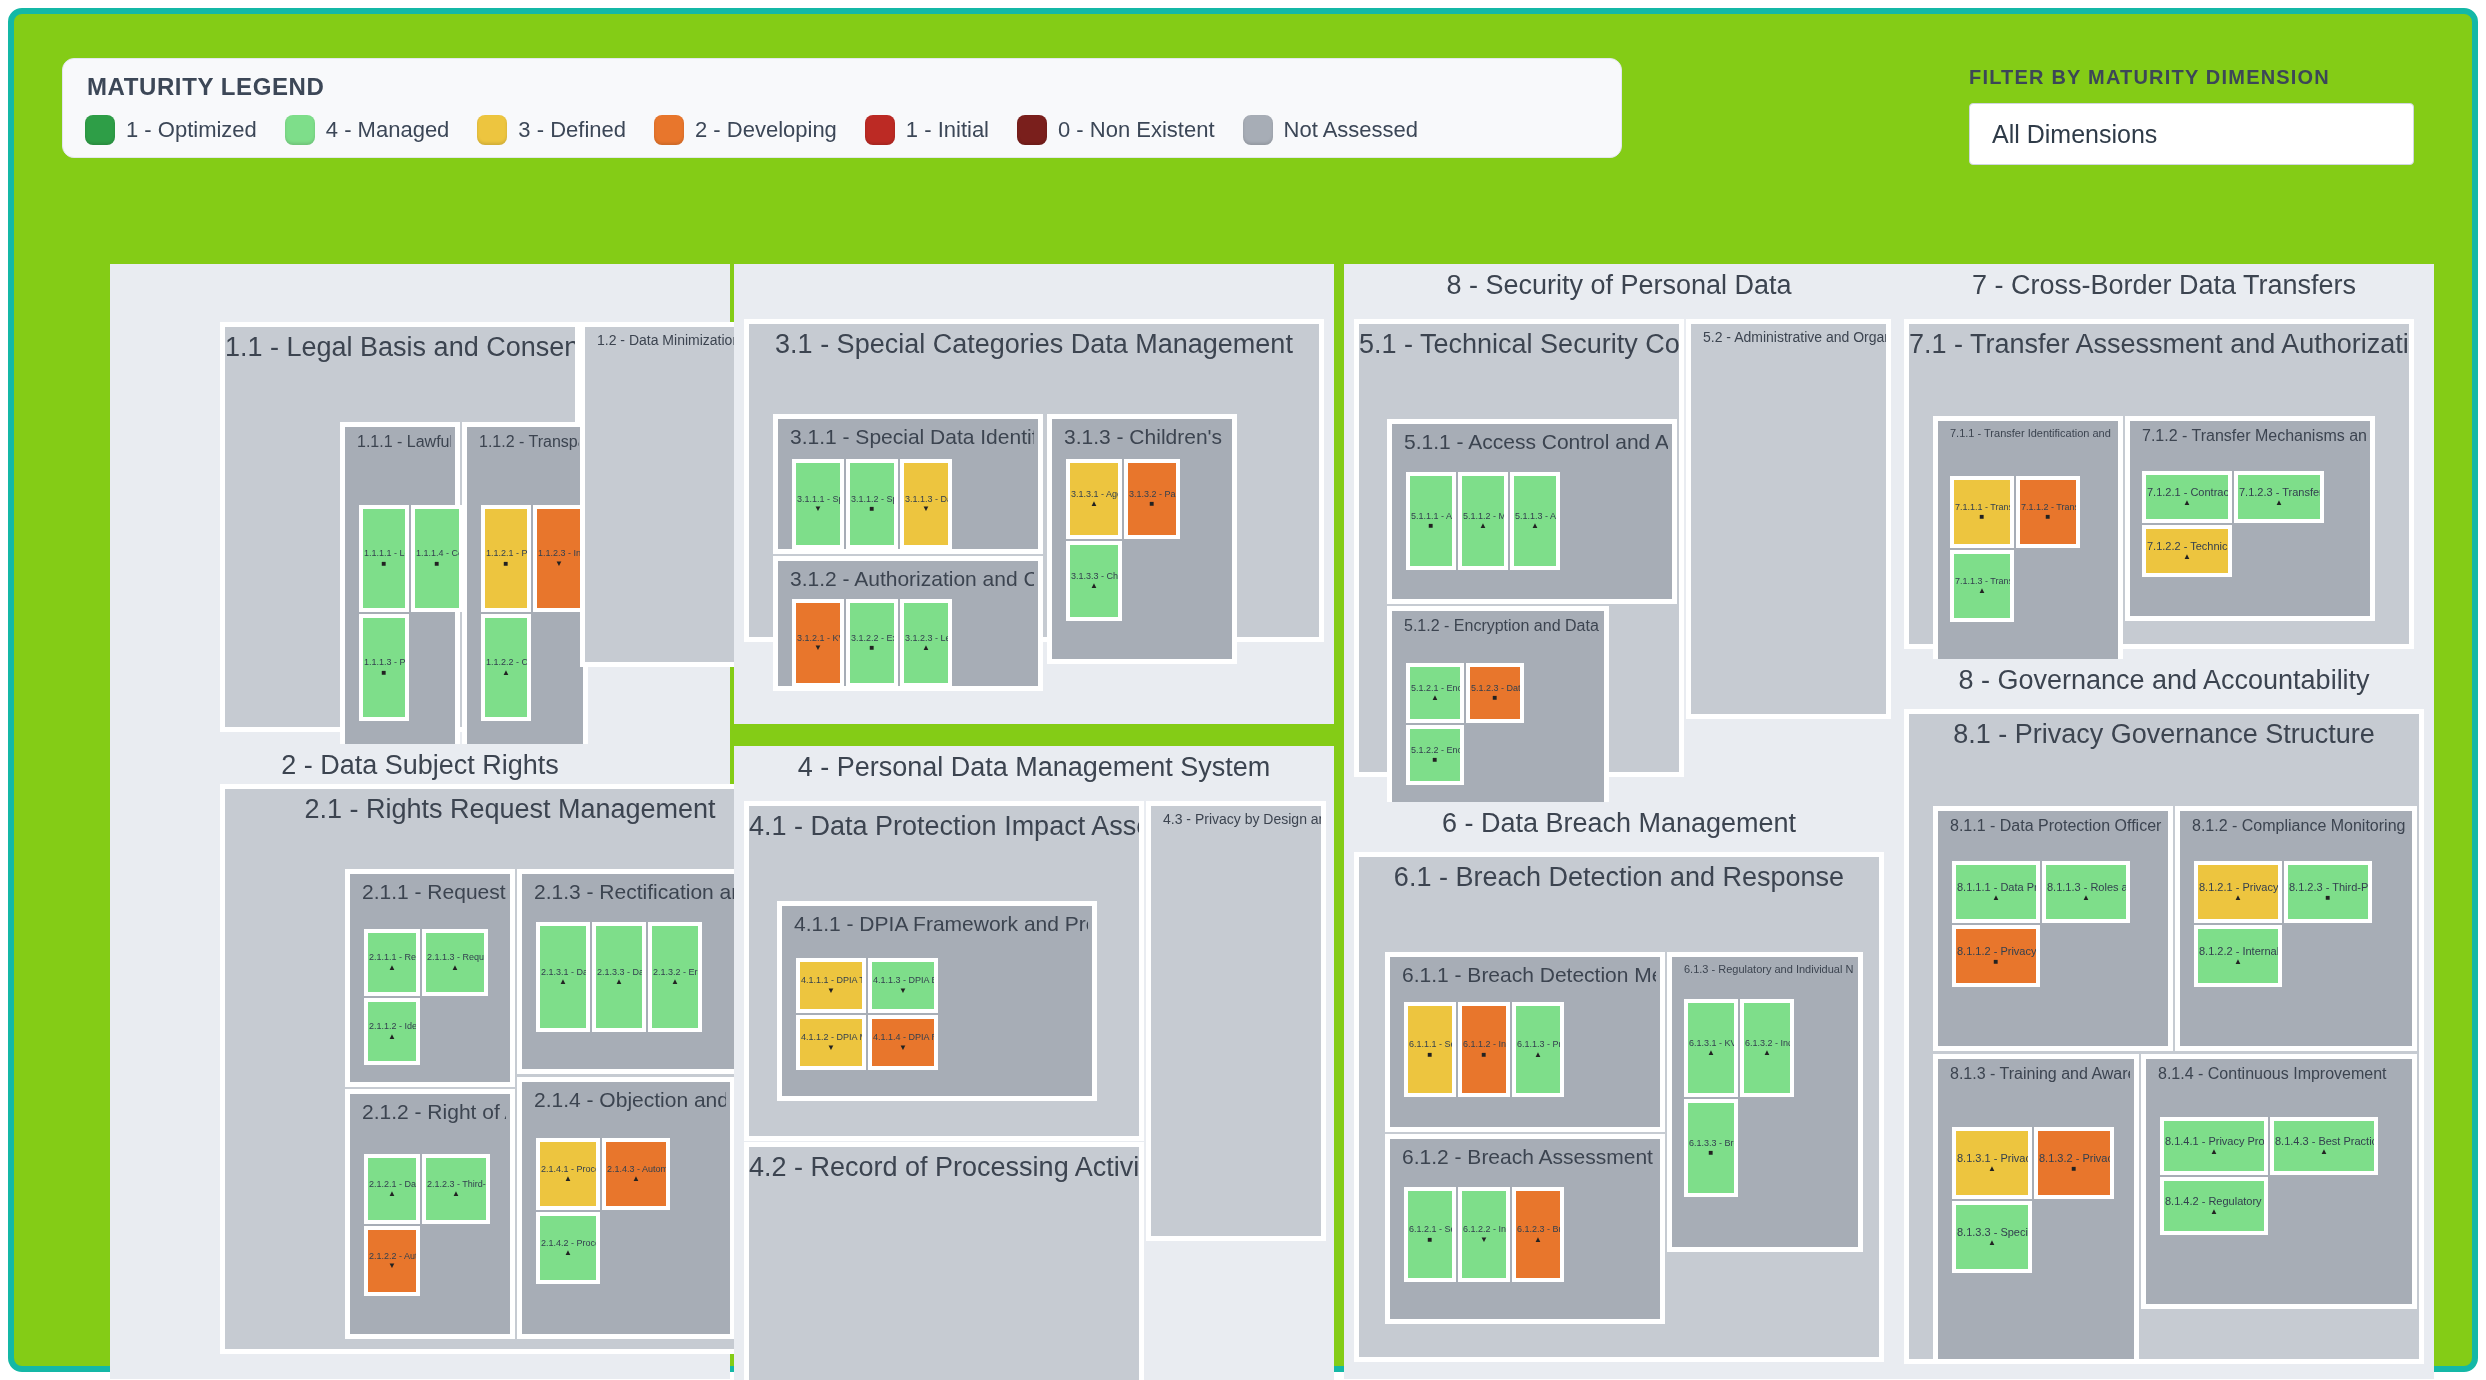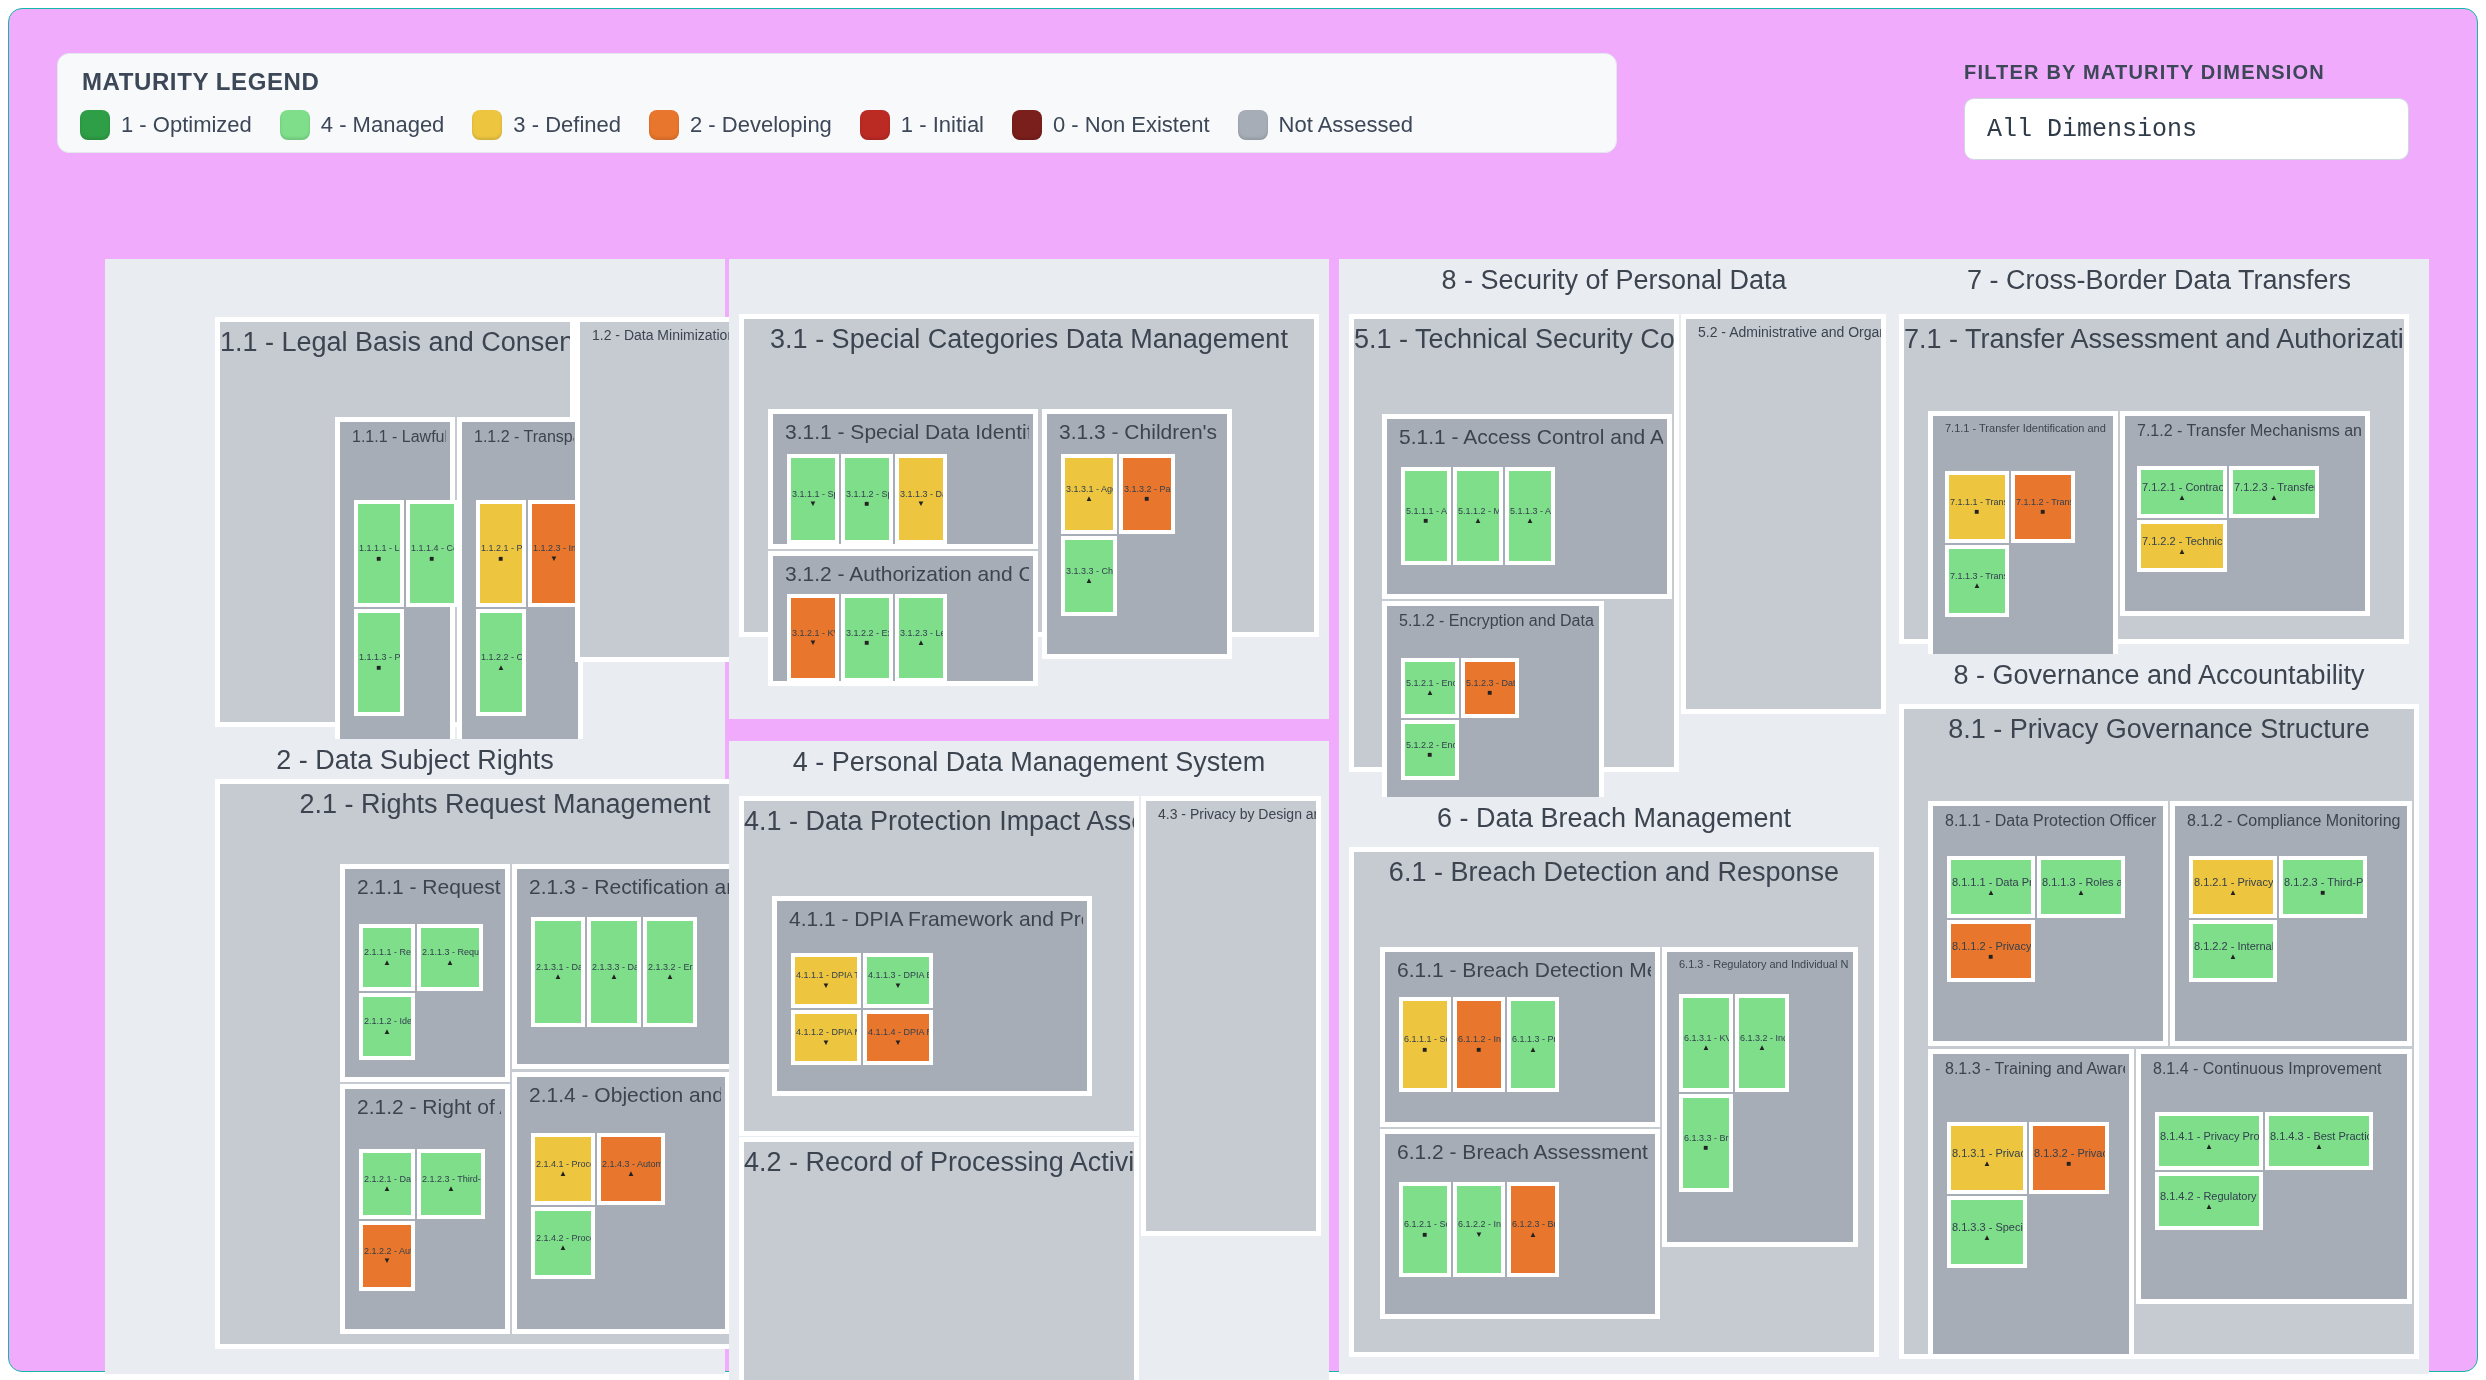--- a/index.html
+++ b/index.html
@@ -6,22 +6,22 @@
   html,body{margin:0;padding:0;}
   body{
     width:2486px; height:1380px;
     background:#ffffff;
     font-family:"Liberation Sans", sans-serif;
     color:#2f3b48;
     overflow:hidden;
   }
   .page{
     position:absolute; left:8px; top:8px; width:2470px; height:1364px;
-    background:#f0abfc;
-    border:1px solid #14b8a6;
+    background:#84cc16;
+    border:6px solid #14b8a6;
     border-radius:14px;
     box-sizing:border-box;
   }
 
   
   .legend-card{
     position:absolute; left:48px; top:44px; width:1560px; height:100px;
     background:#f8f9fb; border:1px solid #e3e7ee; border-radius:12px;
     box-sizing:border-box; padding:14px 22px;
   }
@@ -38,23 +38,23 @@
   .legend-label{font-size:22px; color:#3c4757; white-space:nowrap;}
 
   
   .filter-block{position:absolute; left:1955px; top:52px; width:445px;}
   .filter-title{
     font-size:20px; font-weight:bold; letter-spacing:1.2px; color:#3c4757;
     margin-bottom:14px;
   }
   .filter-select{
     width:445px; height:62px; box-sizing:border-box;
-    background:#fff; border:1px solid #cfd6e0; border-radius:10px;
+    background:#fff; border:1px solid #cfd6e0; border-radius:4px;
     display:flex; align-items:center; padding-left:22px;
-    font-size:25px; color:#2f3b48;font-family:Liberation Mono, monospace;
+    font-size:25px; color:#2f3b48;
   }
 
   
   .canvas{position:absolute; left:0; top:240px; width:2470px; height:1120px;}
 
   .dim{position:absolute; background:#e9ecf1; box-sizing:border-box;}
   .dim-title{
     position:absolute; left:0; right:0; top:6px;
     text-align:center; font-size:27px; color:#3c4450; white-space:nowrap;
     overflow:hidden;

